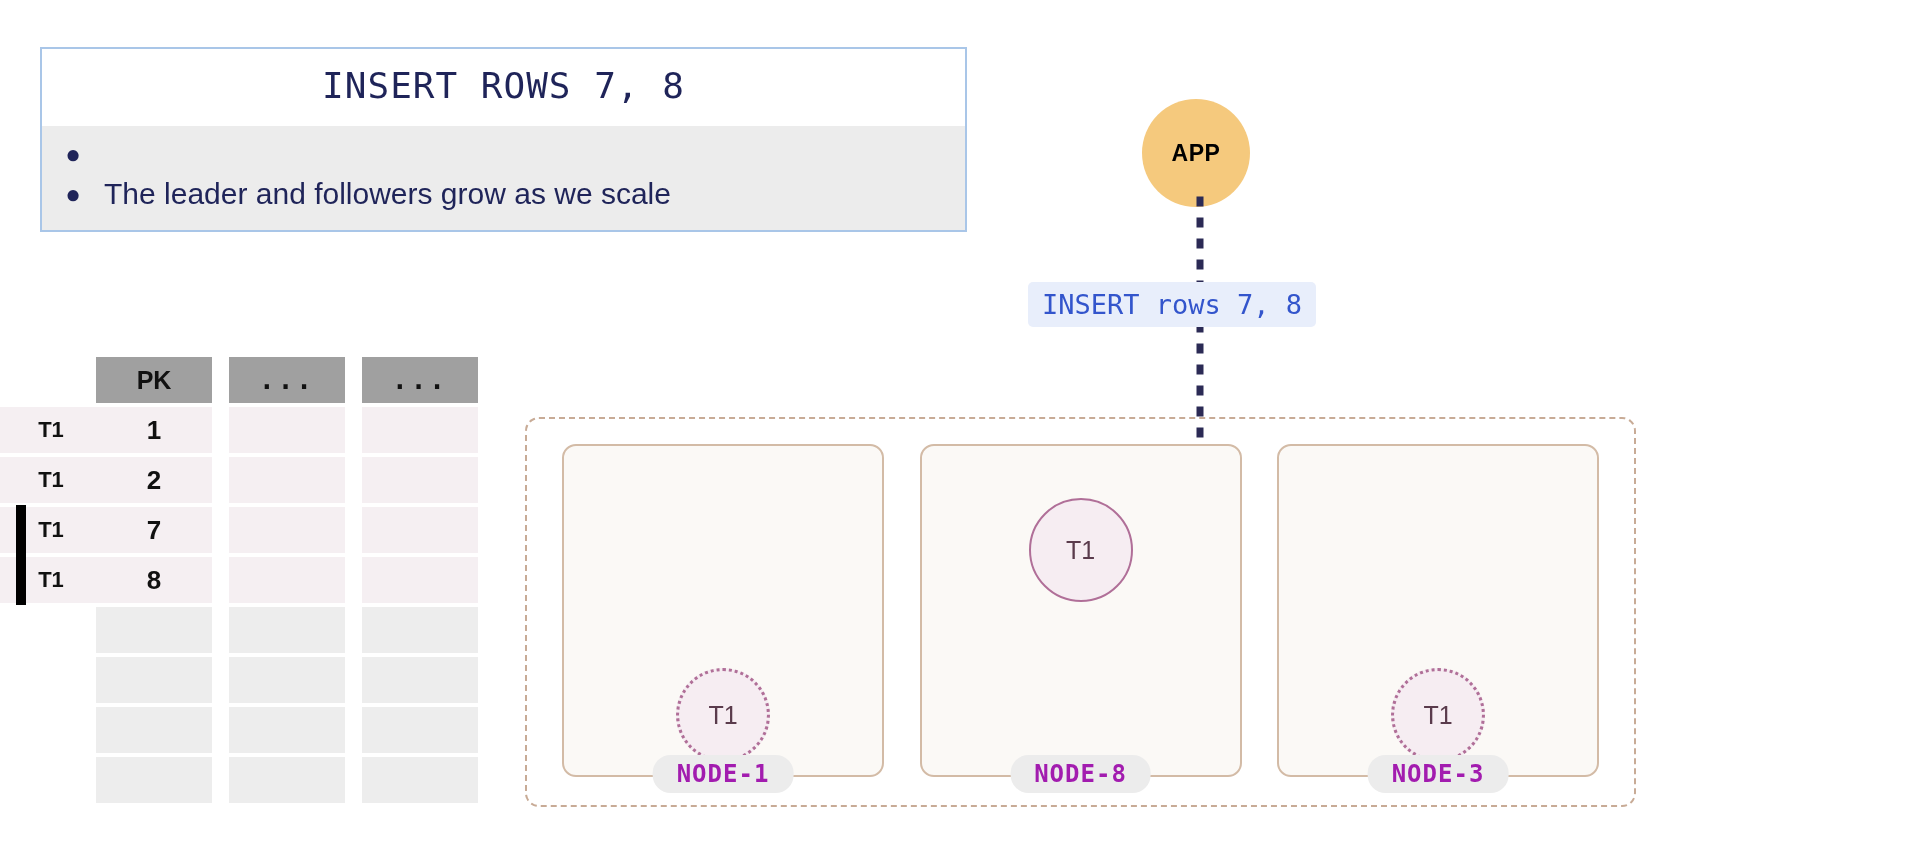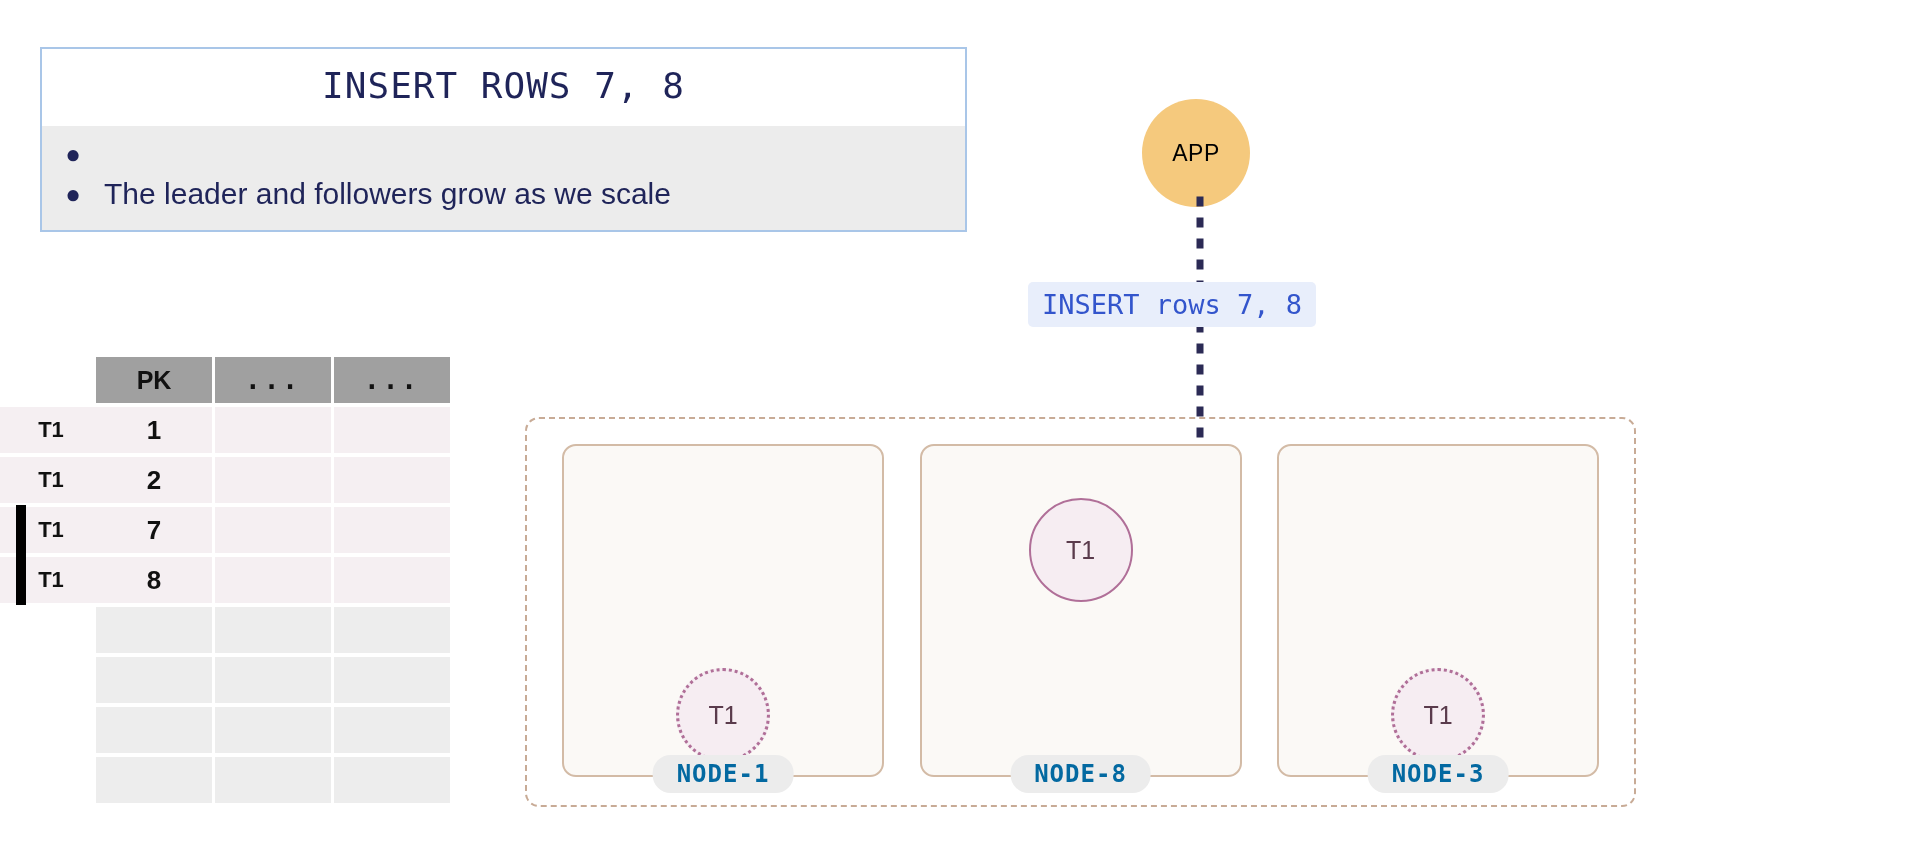--- a/index.html
+++ b/index.html
@@ -95,21 +95,21 @@
     height: 50px;
     background: #000000;
   }
   .side-label { padding-left: 6px; }
 
   .tbl-cells { display: flex; }
   .cell {
     width: 116px;
     height: 46px;
     margin-top: 2px;
-    margin-right: 3px;
+    margin-right: 17px;
     display: flex;
     align-items: center;
     justify-content: center;
     font-size: 26px;
     font-weight: bold;
     color: #111111;
   }
   .cell.pk { width: 116px; }
   .cell.hdr {
     background: #a0a0a0;
@@ -131,21 +131,21 @@
     left: 1142px;
     top: 99px;
     width: 108px;
     height: 108px;
     border-radius: 50%;
     background: #f5c97d;
     display: flex;
     align-items: center;
     justify-content: center;
     font-size: 23px;
-    font-weight: normal;
+    font-weight: bold;
     color: #000000;
     letter-spacing: 0.5px;
   }
 
   
   .arrow-svg {
     position: absolute;
     left: 1150px;
     top: 200px;
     width: 100px;
@@ -198,21 +198,21 @@
     position: absolute;
     left: 50%;
     transform: translateX(-50%);
     bottom: -18px;
     background: #ececec;
     border-radius: 18px;
     padding: 5px 24px;
     font-family: "DejaVu Sans Mono", "Liberation Mono", monospace;
     font-size: 24px;
     font-weight: bold;
-    color: #0369a1;
+    color: #a21caf;
     letter-spacing: 1px;
     white-space: nowrap;
   }
 
   .tablet {
     position: absolute;
     border-radius: 50%;
     background: #f6edf2;
     display: flex;
     align-items: center;

